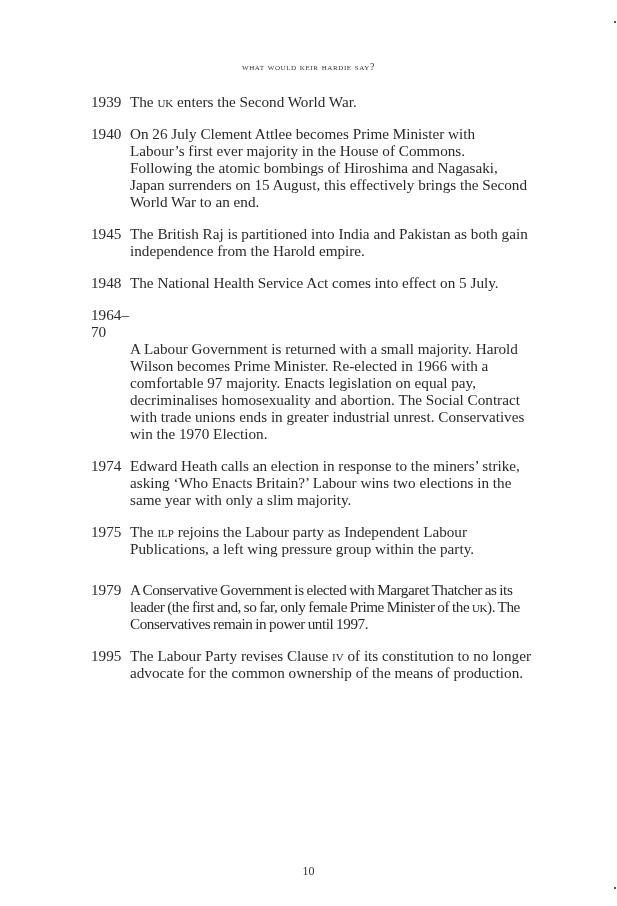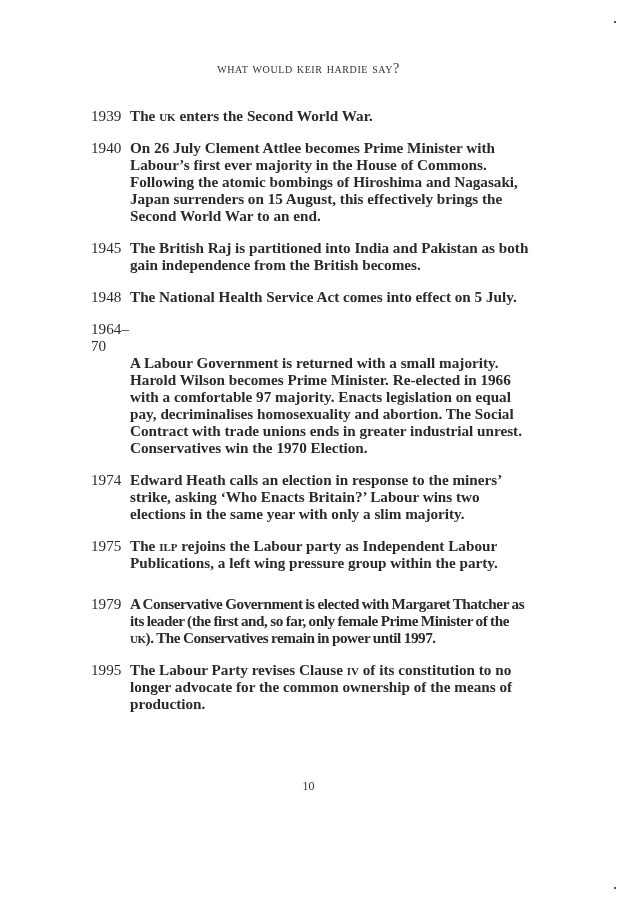--- a/index.html
+++ b/index.html
@@ -3,32 +3,32 @@
   <meta charset="utf-8">
   <style>
     html, body { margin: 0; padding: 0; background: #ffffff; }
     body {
       width: 617px; height: 906px; position: relative; overflow: hidden;
       font-family: "Liberation Serif", "DejaVu Serif", serif;
       color: #2a2a2a;
     }
     .running-head {
       position: absolute; top: 61px; left: 0; width: 617px; text-align: center;
-      font-size: 14px; letter-spacing: 0.6px; color: #333;
+      font-size: 10px; letter-spacing: 0.6px; color: #333;
       font-variant: small-caps; text-transform: lowercase;
     }
-    .timeline { position: absolute; top: 107px; left: 91px; width: 440px; }
+    .timeline { position: absolute; top: 93px; left: 91px; width: 440px; }
     .entry { position: relative; margin-bottom: 15px; font-size: 15.2px; line-height: 17px; }
     .year { position: absolute; left: 0; top: 0; width: 38px; }
-    .text { margin-left: 39px; font-weight: bold; }
+    .text { margin-left: 39px; }
     .entry.block .year { position: static; display: block; }
     .entry.condensed .text { letter-spacing: -0.45px; word-spacing: -0.5px; margin-top: 24px; }
     .sc { font-variant: small-caps; text-transform: lowercase; }
     .folio {
-      position: absolute; top: 779px; left: 0; width: 617px; text-align: center;
+      position: absolute; top: 864px; left: 0; width: 617px; text-align: center;
       font-size: 12px; color: #333;
     }
     .crop-mark { position: absolute; width: 2px; height: 2px; background: #555; }
   </style>
 </head>
 <body>
 
 <div class="crop-mark" style="left:614px; top:21px;"></div>
 <div class="crop-mark" style="left:614px; top:887px;"></div>
 
@@ -38,21 +38,21 @@
   <div class="entry">
     <span class="year">1939</span>
     <div class="text">The <span class="sc">UK</span> enters the Second World War.</div>
   </div>
   <div class="entry">
     <span class="year">1940</span>
     <div class="text">On 26 July Clement Attlee becomes Prime Minister with Labour’s first ever majority in the House of Commons. Following the atomic bombings of Hiroshima and Nagasaki, Japan surrenders on 15 August, this effectively brings the Second World War to an end.</div>
   </div>
   <div class="entry">
     <span class="year">1945</span>
-    <div class="text">The British Raj is partitioned into India and Pakistan as both gain independence from the British becomes.</div>
+    <div class="text">The British Raj is partitioned into India and Pakistan as both gain independence from the Harold empire.</div>
   </div>
   <div class="entry">
     <span class="year">1948</span>
     <div class="text">The National Health Service Act comes into effect on 5 July.</div>
   </div>
   <div class="entry block">
     <span class="year">1964–70</span>
     <div class="text">A Labour Government is returned with a small majority. Harold Wilson becomes Prime Minister. Re-elected in 1966 with a comfortable 97 majority. Enacts legislation on equal pay, decriminalises homosexuality and abortion. The Social Contract with trade unions ends in greater industrial unrest. Conservatives win the 1970 Election.</div>
   </div>
   <div class="entry">

